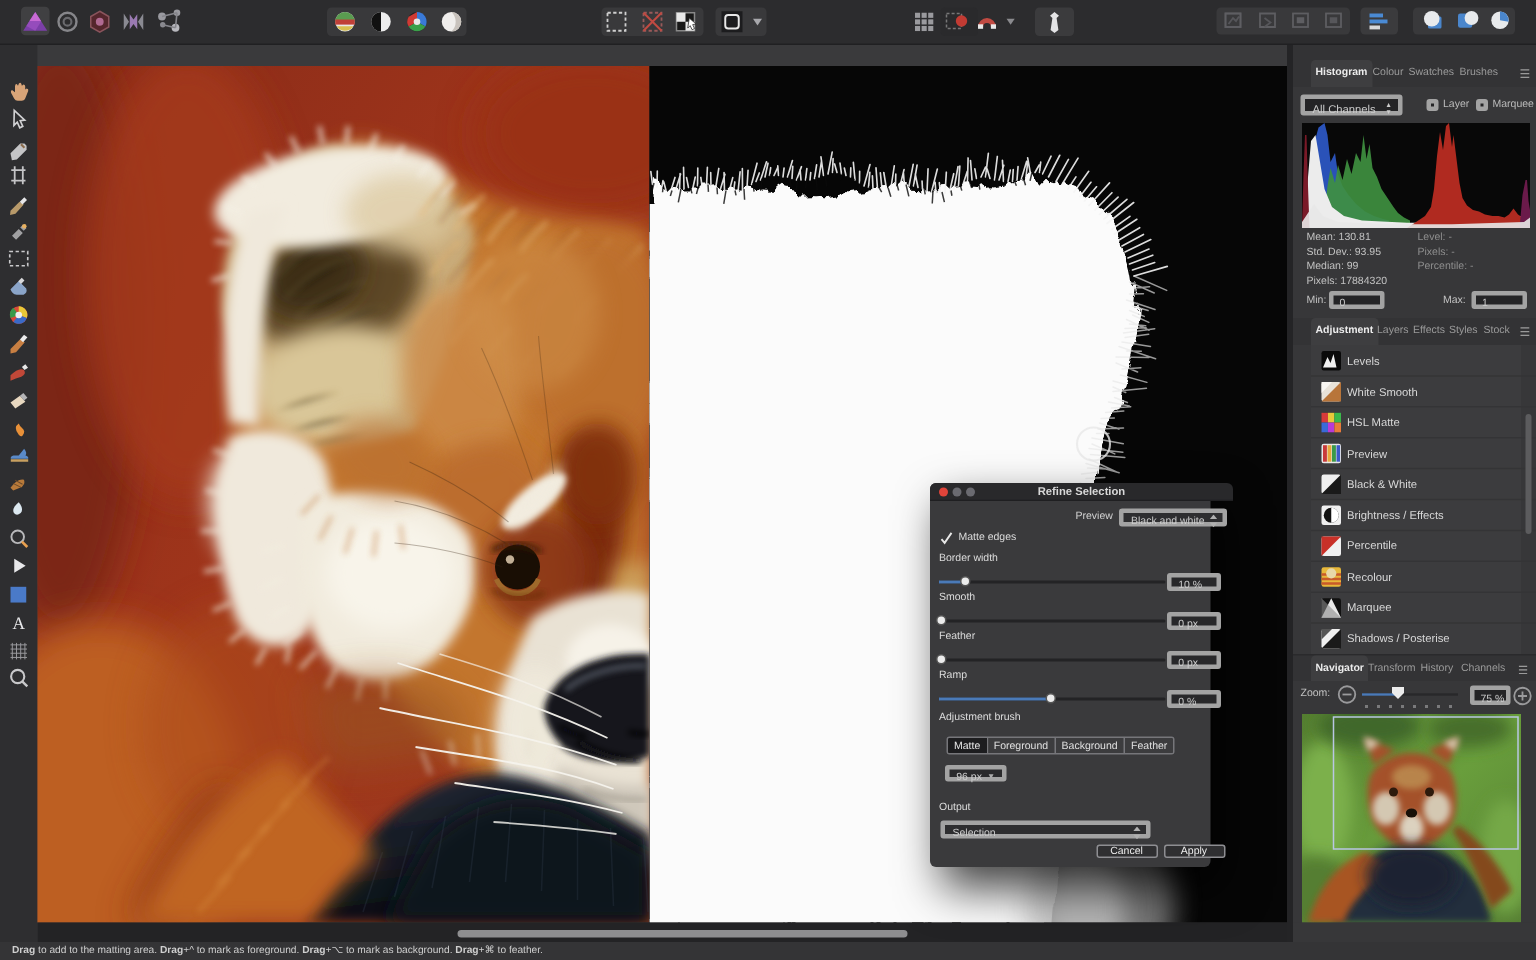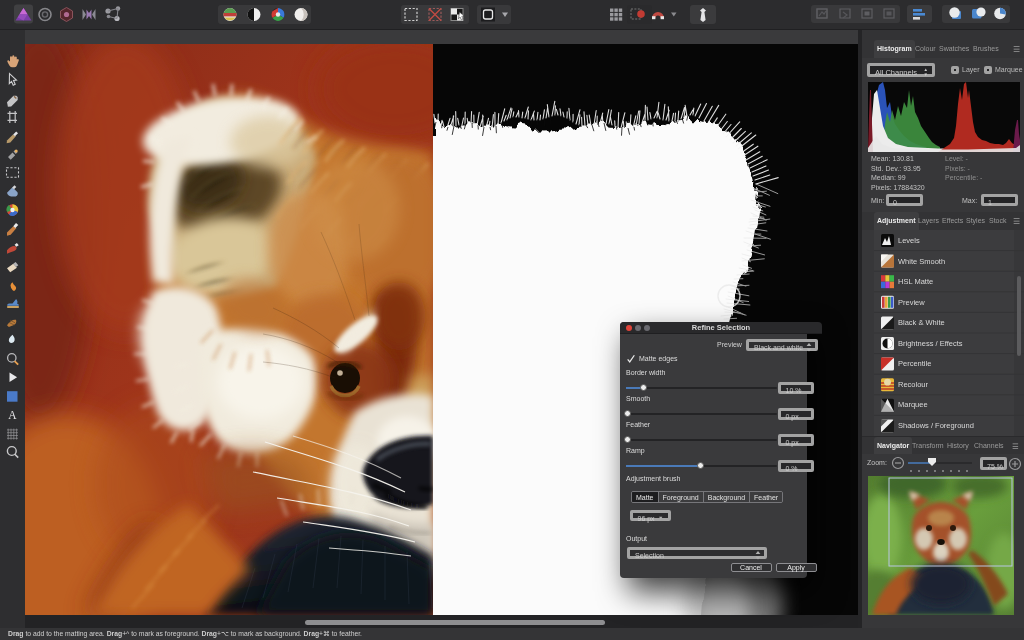--- a/index.html
+++ b/index.html
@@ -458,21 +458,21 @@
   </svg>
   <div class="abs" style="left:24px;top:6px;">Levels</div>
   <div class="abs" style="left:24px;top:27px;">White Smooth</div>
   <div class="abs" style="left:24px;top:47px;">HSL Matte</div>
   <div class="abs" style="left:24px;top:68px;">Preview</div>
   <div class="abs" style="left:24px;top:88px;">Black &amp; White</div>
   <div class="abs" style="left:24px;top:109px;">Brightness / Effects</div>
   <div class="abs" style="left:24px;top:129px;">Percentile</div>
   <div class="abs" style="left:24px;top:150px;">Recolour</div>
   <div class="abs" style="left:24px;top:170px;">Marquee</div>
-  <div class="abs" style="left:24px;top:191px;">Shadows / Foreground</div>
+  <div class="abs" style="left:24px;top:191px;">Shadows / Posterise</div>
  </div>
  <div class="abs" style="left:155px;top:246px;width:4px;height:80px;background:#5c5c5e;border-radius:2px;"></div>
  <div class="abs" style="left:0;top:406px;width:162px;height:18px;background:#333335;border-top:1px solid #2a2a2c;">
   <div class="abs" style="left:12px;top:0;height:18px;background:#3e3e40;border-radius:3px 3px 0 0;padding:0 3px;line-height:18px;color:#ececec;font-weight:bold;font-size:7px;">Navigator</div>
   <div class="abs" style="left:50px;top:5px;color:#9a9a9a;font-size:7px;">Transform</div>
   <div class="abs" style="left:85px;top:5px;color:#9a9a9a;font-size:7px;">History</div>
       <div class="abs" style="left:150px;top:5px;color:#9a9a9a;font-size:7.5px;">☰</div>
   <div class="abs" style="left:112px;top:5px;color:#9a9a9a;font-size:7px;">Channels</div>
  </div>
  <div class="abs" style="left:0;top:424px;width:162px;height:22px;background:#373739;">

